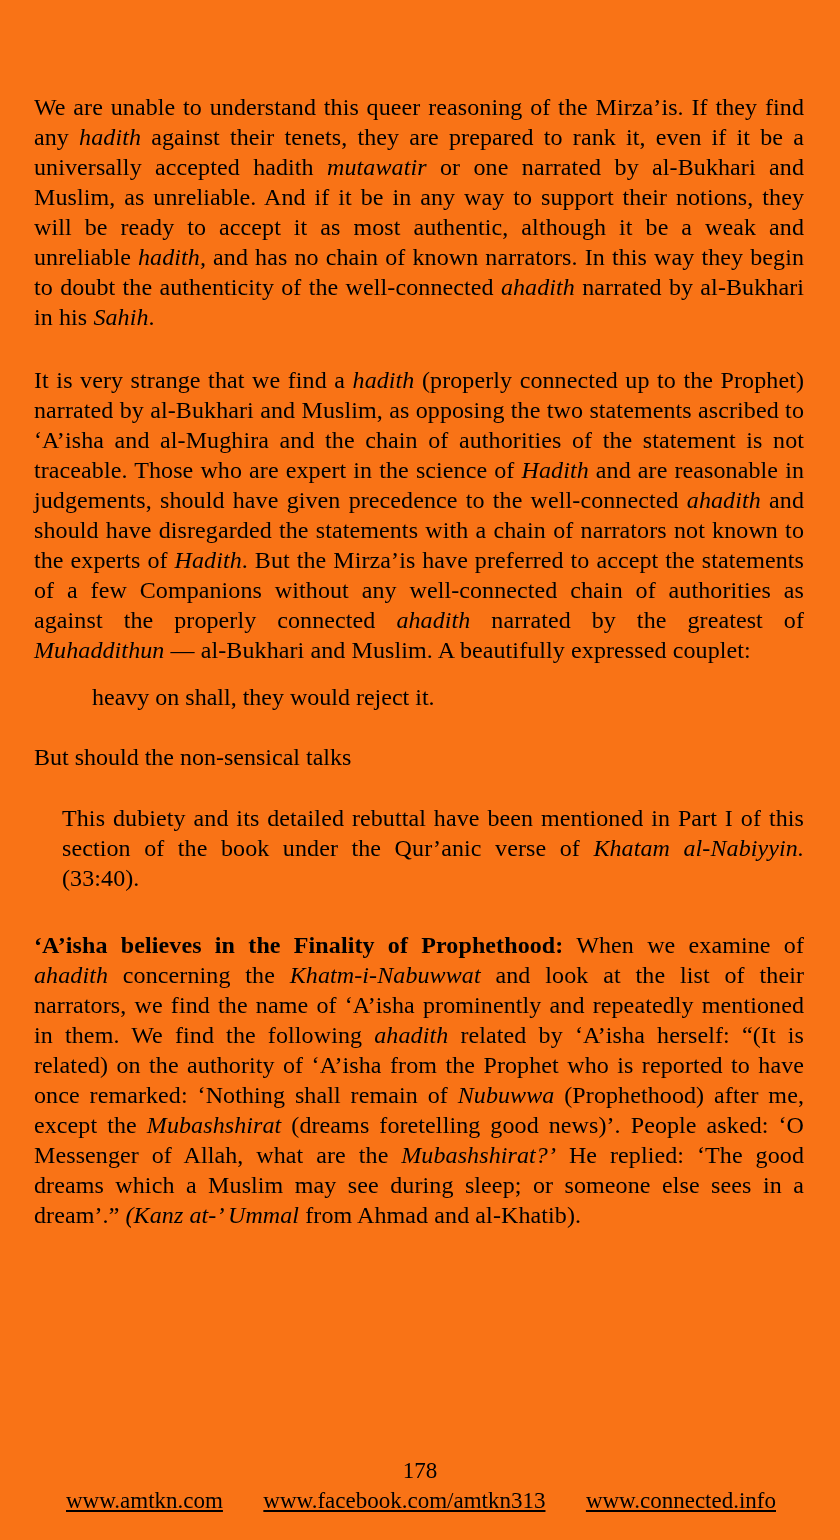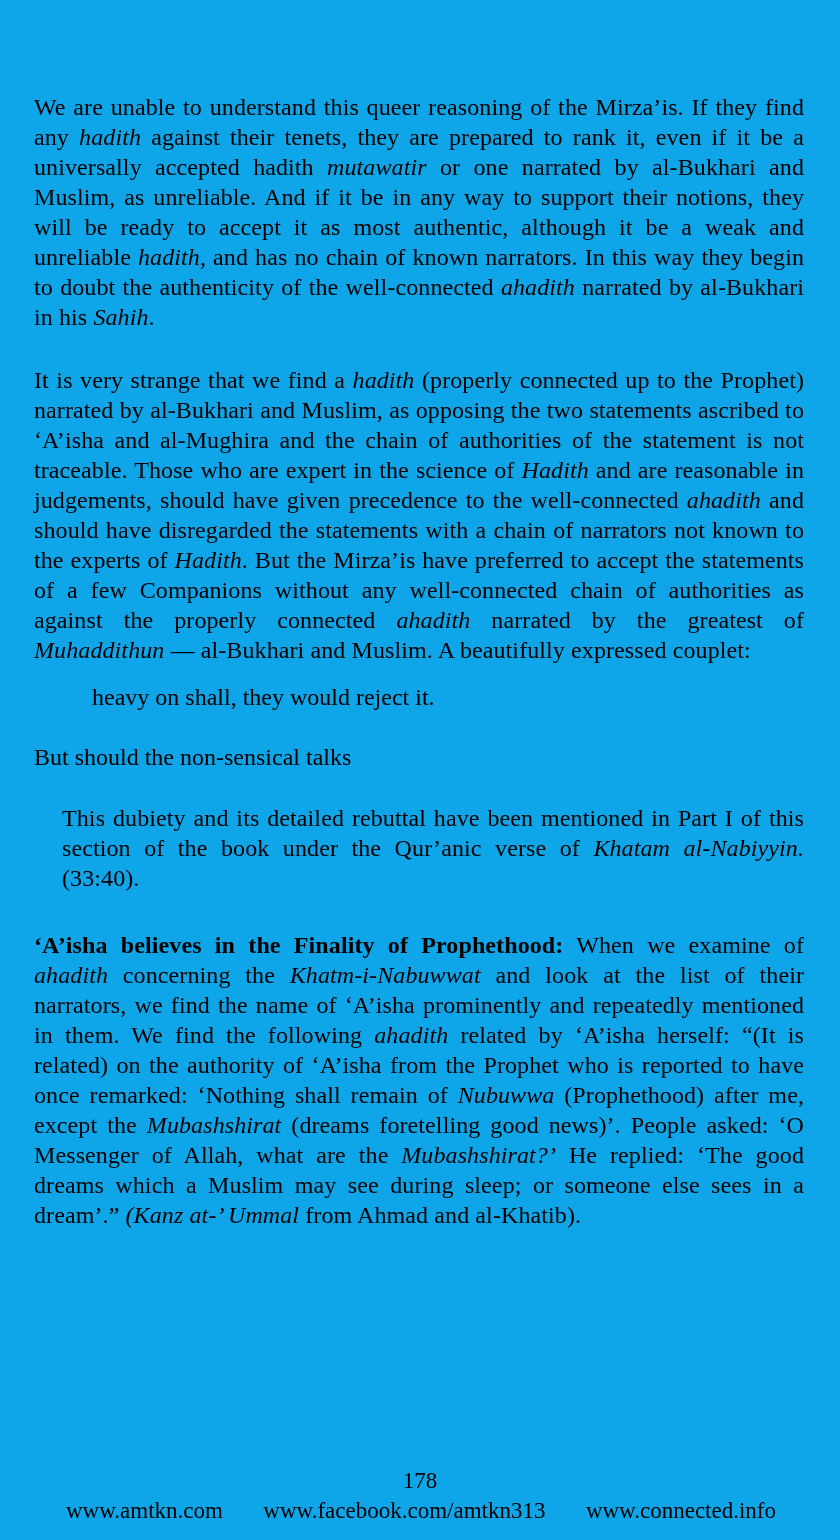--- a/index.html
+++ b/index.html
@@ -4,21 +4,21 @@
 <style>
   html, body {
     margin: 0;
     padding: 0;
     background: #ffffff;
   }
   .page {
     position: relative;
     width: 840px;
     height: 1540px;
-    background: #0ea5e9;
+    background: #f97316;
     overflow: hidden;
     font-family: "Liberation Serif", "DejaVu Serif", serif;
     color: #000000;
   }
   .content {
     padding: 92px 36px 0 34px;
   }
   .para {
     margin: 0 0 33px 0;
     font-size: 24px;
@@ -37,35 +37,36 @@
   .couplet .line2 {
     padding-left: 58px;
   }
   .couplet.second { margin-bottom: 31px; }
   .para.p3 { margin-bottom: 37px; margin-left: 28px; }
   .para.p4 { margin-bottom: 0; }
   .footer {
     position: absolute;
     left: 0;
     right: 0;
-    bottom: 16px;
+    bottom: 26px;
   }
   .page-number {
     text-align: center;
     font-size: 23px;
     line-height: 26px;
     margin-bottom: 4px;
   }
   .footer-links {
     display: flex;
     justify-content: space-between;
     align-items: baseline;
     padding: 0 64px 0 66px;
     font-size: 23px;
     line-height: 26px;
+    text-decoration: underline;
   }
 </style>
 </head>
 <body>
 
 <div class="page">
   <div class="content">
 
     <p class="para"><span>We are unable to understand this queer reasoning of the Mirza’is. If they find any </span><span class="i">hadith</span><span> against their tenets, they are prepared to rank it, even if it be a universally accepted hadith </span><span class="i">mutawatir</span><span> or one narrated by al-Bukhari and Muslim, as unreliable. And if it be in any way to support their notions, they will be ready to accept it as most authentic, although it be a weak and unreliable </span><span class="i">hadith,</span><span> and has no chain of known narrators. In this way they begin to doubt the authenticity of the well-connected </span><span class="i">ahadith</span><span> narrated by al-Bukhari in his </span><span class="i">Sahih</span><span>.</span></p>
 

